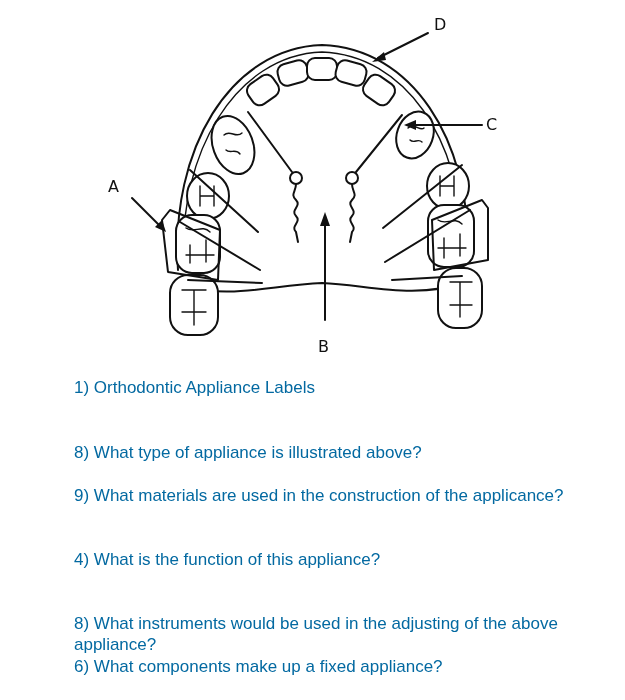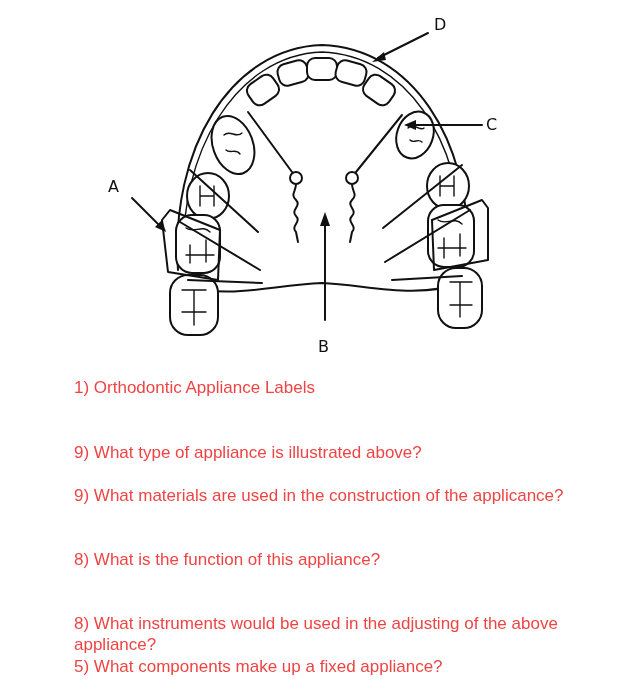--- a/index.html
+++ b/index.html
@@ -1,20 +1,20 @@
 <!DOCTYPE html>
 <html><head>
 <meta charset="utf-8">
 <style>
   html, body { margin: 0; padding: 0; background: #ffffff; }
   body { width: 625px; height: 700px; position: relative; overflow: hidden;
          font-family: "Liberation Sans", sans-serif; color: #111; }
   #diagram { position: absolute; left: 0; top: 0; width: 625px; height: 365px; }
   .label { position: absolute; font-family: "DejaVu Sans", sans-serif; font-size: 16px; color: #111; }
-  .q { position: absolute; left: 74px; font-size: 17px; line-height: 21px; color: #ef4444; width: 500px; }
+  .q { position: absolute; left: 74px; font-size: 17px; line-height: 21px; color: #0369a1; width: 500px; }
   svg .ink { stroke: #111; fill: none; stroke-width: 2; stroke-linecap: round; stroke-linejoin: round; }
   svg .thin { stroke: #111; fill: none; stroke-width: 1.4; stroke-linecap: round; stroke-linejoin: round; }
   svg .tooth { stroke: #111; fill: #fff; stroke-width: 2; }
 </style>
 </head>
 <body>
 
 <div id="diagram">
   <svg width="625" height="365" viewBox="0 0 625 365">
 
@@ -87,17 +87,17 @@
     </g>
   </svg>
 
   <span class="label" style="left:434px; top:15px;">D</span>
   <span class="label" style="left:486px; top:115px;">C</span>
   <span class="label" style="left:108px; top:177px;">A</span>
   <span class="label" style="left:318px; top:337px;">B</span>
 </div>
 
 <div class="q" style="top:377px;">1) Orthodontic Appliance Labels</div>
-<div class="q" style="top:442px;">9) What type of appliance is illustrated above?</div>
+<div class="q" style="top:442px;">8) What type of appliance is illustrated above?</div>
 <div class="q" style="top:485px;">9) What materials are used in the construction of the applicance?</div>
-<div class="q" style="top:549px;">8) What is the function of this appliance?</div>
+<div class="q" style="top:549px;">4) What is the function of this appliance?</div>
 <div class="q" style="top:613px;">8) What instruments would be used in the adjusting of the above appliance?</div>
-<div class="q" style="top:656px;">5) What components make up a fixed appliance?</div>
+<div class="q" style="top:656px;">6) What components make up a fixed appliance?</div>
 
 </body></html>

